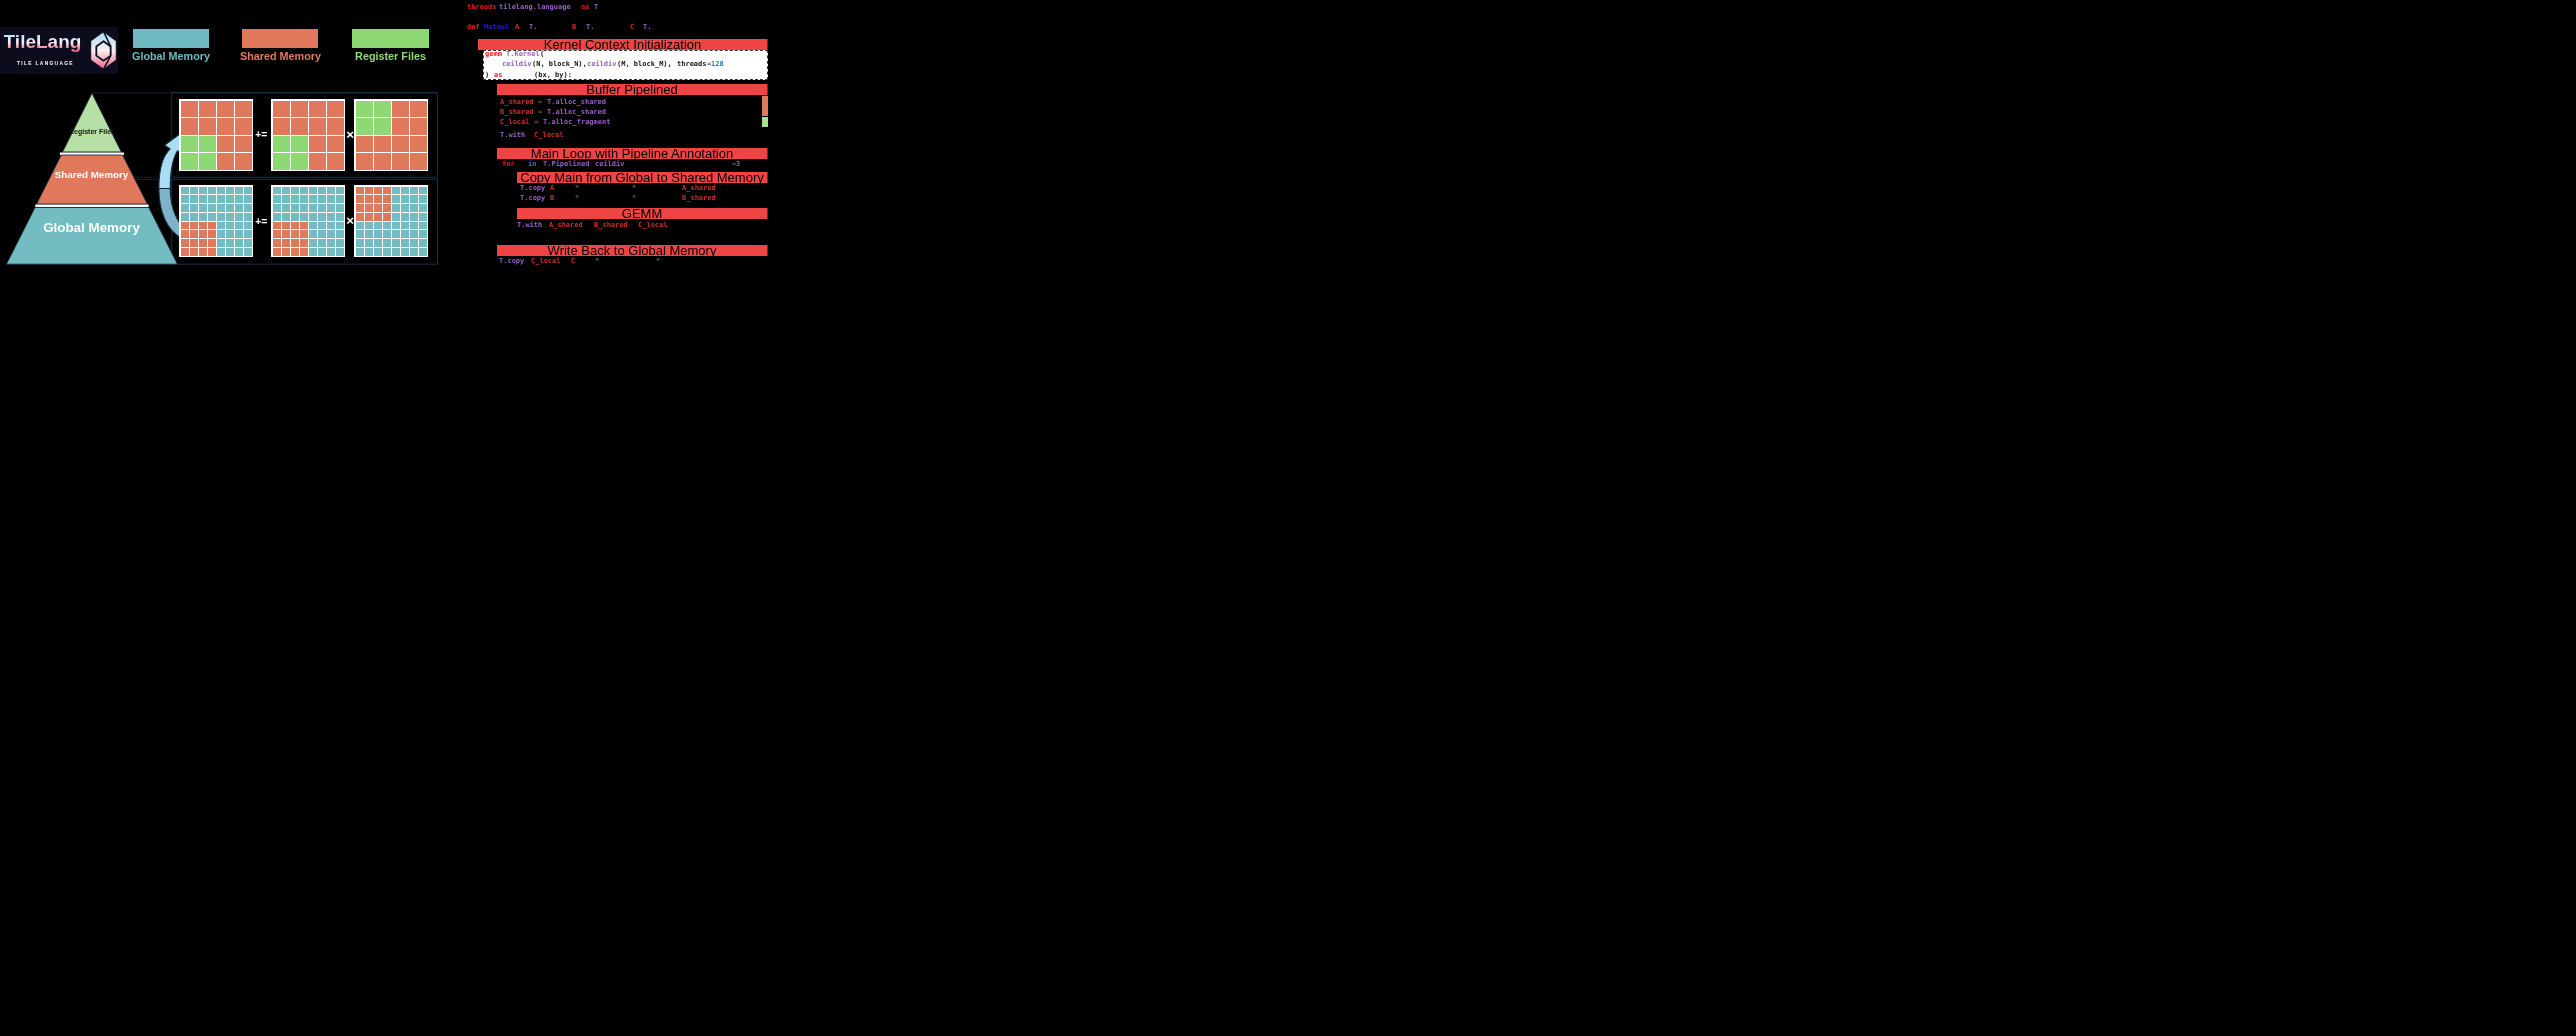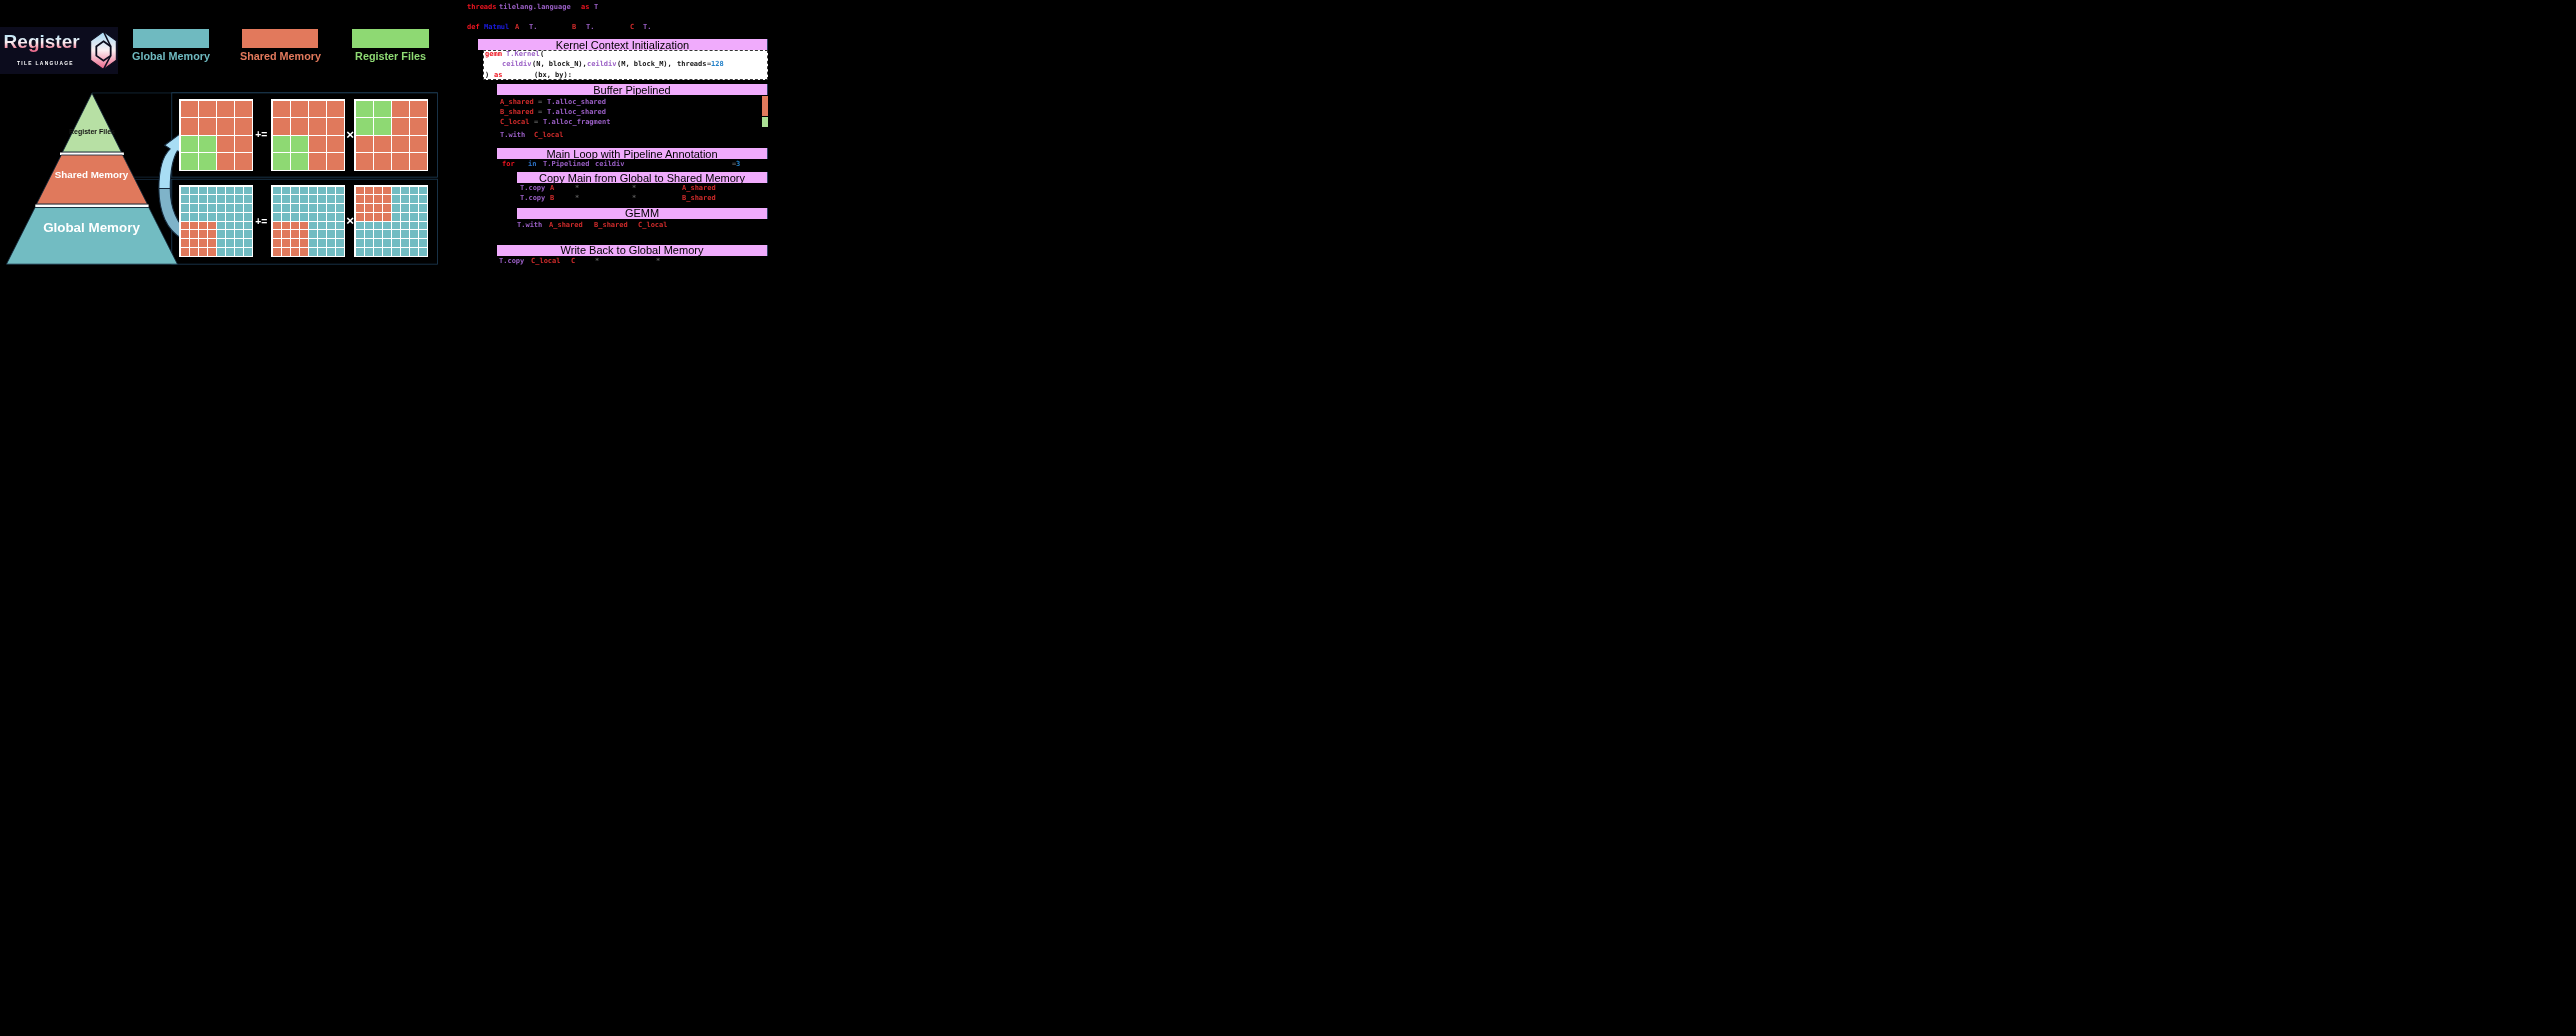--- a/index.html
+++ b/index.html
@@ -23,23 +23,23 @@
   #pyr-glb{left:35px;top:215px;width:113px;font-size:13.4px;color:#fff;line-height:1.9;}
   
   .grid{position:absolute;background:#fff;display:grid;padding:1.5px;gap:1px;box-sizing:border-box;}
   .cell{width:100%;height:100%;}
   .op{position:absolute;color:#fff;font-weight:700;text-align:center;}
   
   .codeline{position:absolute;left:0;top:0;width:808px;height:9.3px;
     font-family:"DejaVu Sans Mono","Liberation Mono",monospace;font-size:7px;font-weight:700;
     white-space:pre;}
   .codeline span{position:absolute;top:0;}
-  .banner{position:absolute;background:#f0abfc;border-right:1px solid #2c3f63;
+  .banner{position:absolute;background:#ef4444;border-right:1px solid #2c3f63;
     display:flex;align-items:center;justify-content:center;color:#000;
-    font-size:11px;font-weight:500;box-sizing:border-box;}
+    font-size:13px;font-weight:500;box-sizing:border-box;}
   #kernel-box{background:#fff;border:1px dashed #333;box-sizing:border-box;}
   .sidebar-bar{position:absolute;}
 </style>
 </head>
 <body>
 
 <div id="canvas">
 
   <svg class="abs" width="808" height="310" viewBox="0 0 1568 602" style="left:0;top:0;">
 
@@ -54,21 +54,21 @@
     <line x1="116" y1="298.5" x2="240" y2="298.5" stroke="#ffffff" stroke-width="5"></line>
     <polygon points="118.5,301 237.5,301 285.5,396 70.5,396" fill="#e0795c" stroke="#15293c" stroke-width="1.6"></polygon>
     <line x1="68" y1="399.5" x2="288" y2="399.5" stroke="#ffffff" stroke-width="5"></line>
     <polygon points="67.5,403 288.5,403 344,513 12,513" fill="#72bcc2" stroke="#15293c" stroke-width="1.6"></polygon>
 
     <path d="M 353,463 C 324,448 308,412 308,366 L 330,366 C 330,405 344,436 367,452 Z" fill="#7fb3c9" stroke="#15293c" stroke-width="2" stroke-linejoin="round"></path>
     <path d="M 308,366 C 308,328 315,303 330,289 L 319,282 L 349,260 L 357,297 L 344,293 C 335,308 330,334 330,366 Z" fill="#a8ddf4" stroke="#15293c" stroke-width="2" stroke-linejoin="round"></path>
   </svg>
 
   <div class="abs" id="logo-box">
-    <div class="abs" id="logo-title">Register</div>
+    <div class="abs" id="logo-title">TileLang</div>
     <div class="abs" id="logo-sub">TILE LANGUAGE</div>
     <svg class="abs" style="left:89px;top:3.1px" width="29" height="41" viewBox="0 0 56 80">
       <defs>
         <linearGradient id="cubeg" x1="0" y1="0" x2="0" y2="1">
           <stop offset="0" stop-color="#a6dbf6"></stop>
             <stop offset="0.5" stop-color="#fbeef1"></stop>
             <stop offset="1" stop-color="#ec5f85"></stop>
         </linearGradient>
       </defs>
       <polygon points="28,3 53,21 53,59 28,77 3,59 3,21" fill="url(#cubeg)"></polygon>

